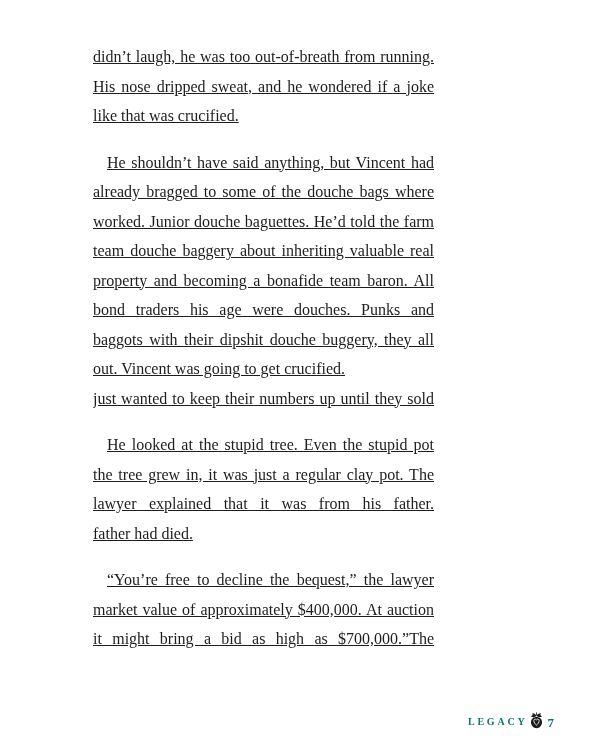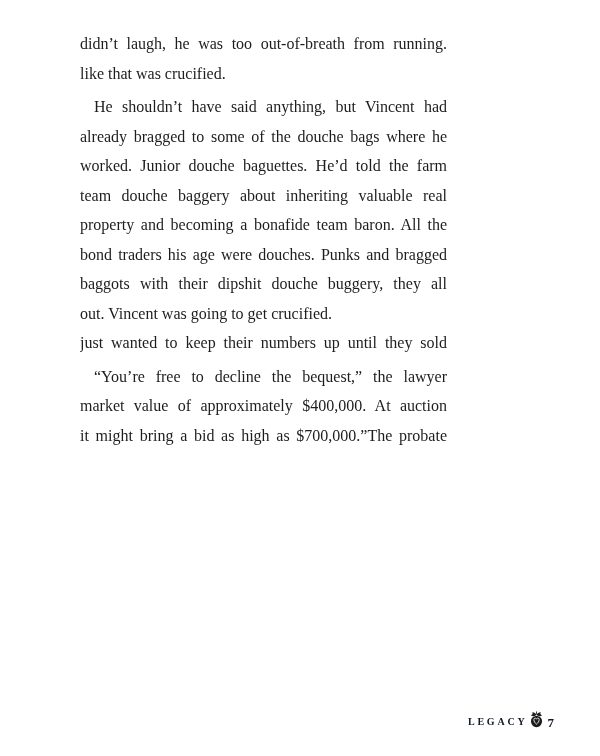--- a/index.html
+++ b/index.html
@@ -21,43 +21,45 @@
   }
   .text-block {
     position: absolute;
     left: 76px;
     top: 25px;
     width: 375px;
     color: #1d1d1d;
     font-size: 16px;
   }
   .paragraph {
-    margin: 4px;
+    margin: 17px;
     padding: 0;
+    text-decoration: underline;
   }
   .line {
     height: 29.5px;
     line-height: 29.5px;
     overflow: hidden;
     text-align: justify;
     text-align-last: justify;
     white-space: normal;
   }
   .line.indent {
     text-indent: 14px;
   }
   .line.endline {
     text-align-last: left;
   }
   .footer {
     position: absolute;
     top: 712px;
     right: 46px;
     display: flex;
-    color: #0f172a;
+    align-items: center;
+    color: #0f766e;
   }
   .book-title {
     font-size: 10px;
     font-weight: 700;
     letter-spacing: 2.8px;
     line-height: 18px;
     transform: translateY(1px);
   }
   .fruit {
     display: inline-flex;
@@ -72,32 +74,39 @@
   }
 </style>
 </head>
 <body>
 
 <div class="page">
 
   <div class="text-block">
       <div class="paragraph">
         <div class="line">didn’t laugh, he was too out-of-breath from running.</div>
+        <div class="line">His nose dripped sweat, and he wondered if a joke</div>
         <div class="line endline">like that was crucified.</div>
       </div>
       <div class="paragraph">
         <div class="line indent">He shouldn’t have said anything, but Vincent had</div>
         <div class="line">already bragged to some of the douche bags where he</div>
         <div class="line">worked. Junior douche baguettes. He’d told the farm</div>
         <div class="line">team douche baggery about inheriting valuable real</div>
         <div class="line">property and becoming a bonafide team baron. All the</div>
         <div class="line">bond traders his age were douches. Punks and bragged</div>
         <div class="line">baggots with their dipshit douche buggery, they all</div>
         <div class="line endline">out. Vincent was going to get crucified.</div>
         <div class="line">just wanted to keep their numbers up until they sold</div>
+      </div>
+      <div class="paragraph">
+        <div class="line indent">He looked at the stupid tree. Even the stupid pot</div>
+        <div class="line">the tree grew in, it was just a regular clay pot. The</div>
+        <div class="line">lawyer explained that it was from his father. Vincent’s</div>
+        <div class="line endline">father had died.</div>
       </div>
       <div class="paragraph">
         <div class="line indent">“You’re free to decline the bequest,” the lawyer</div>
         <div class="line">market value of approximately $400,000. At auction</div>
         <div class="line">it might bring a bid as high as $700,000.”The probate</div>
       </div>
     </div>
 
   <div class="footer">
     <span class="book-title">LEGACY</span>

